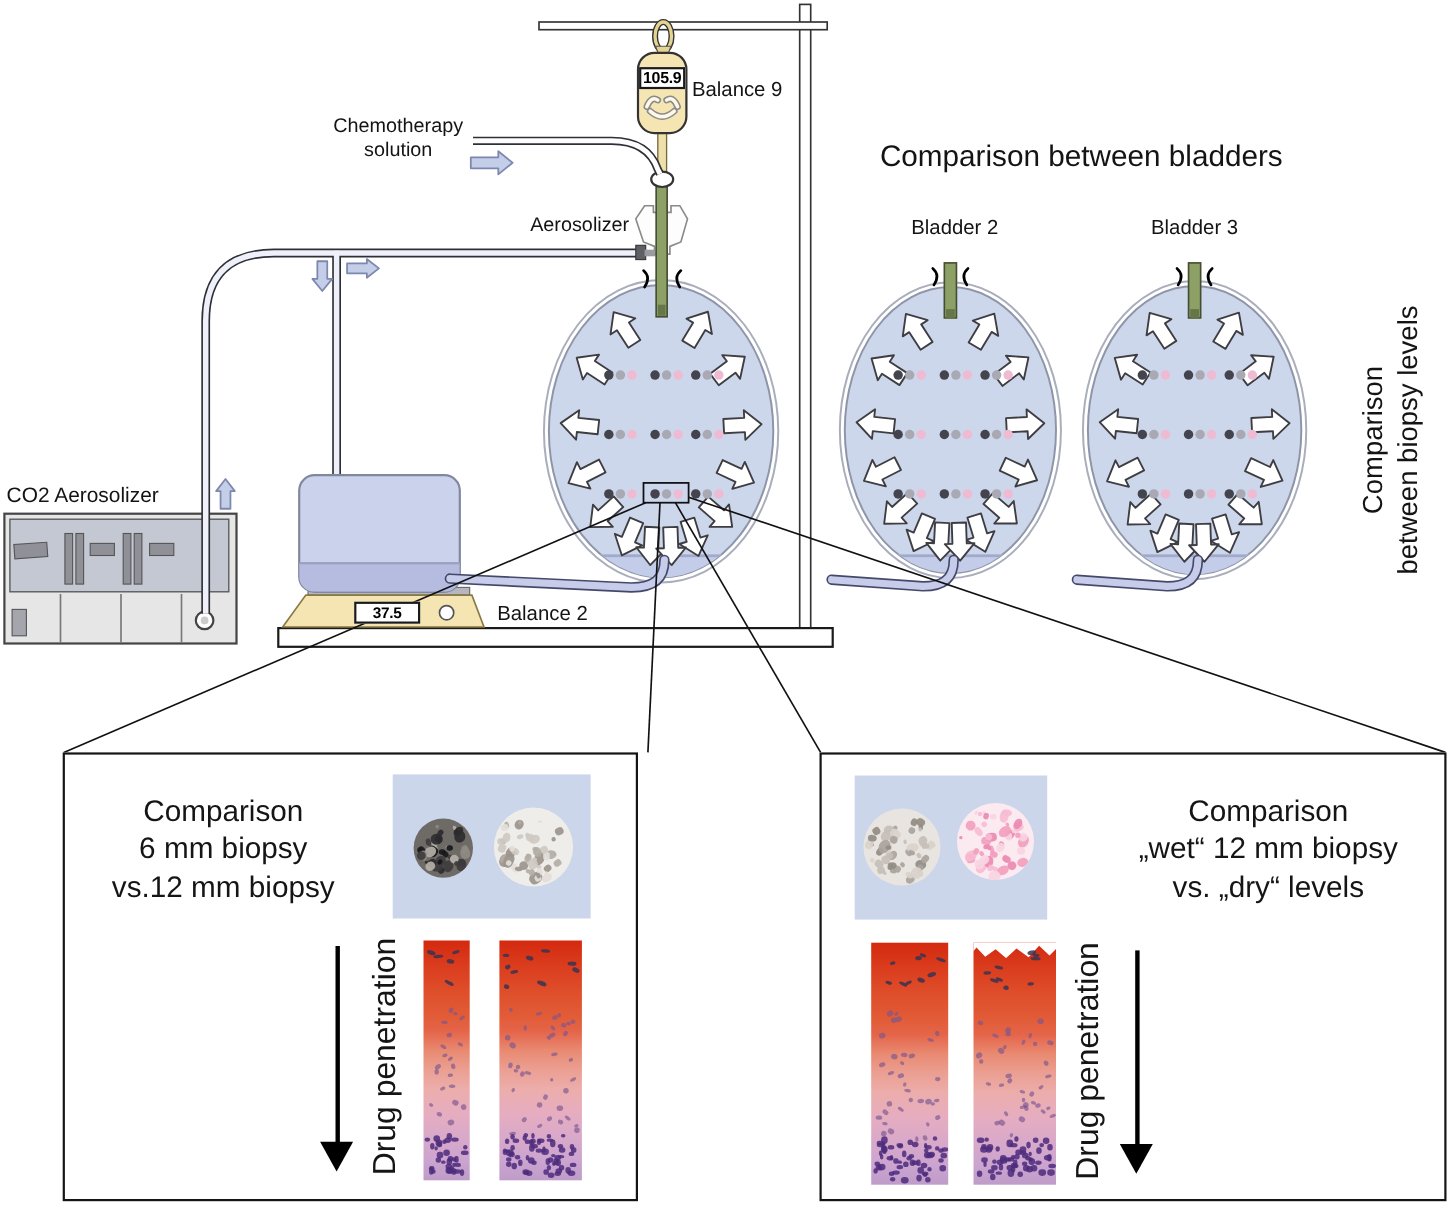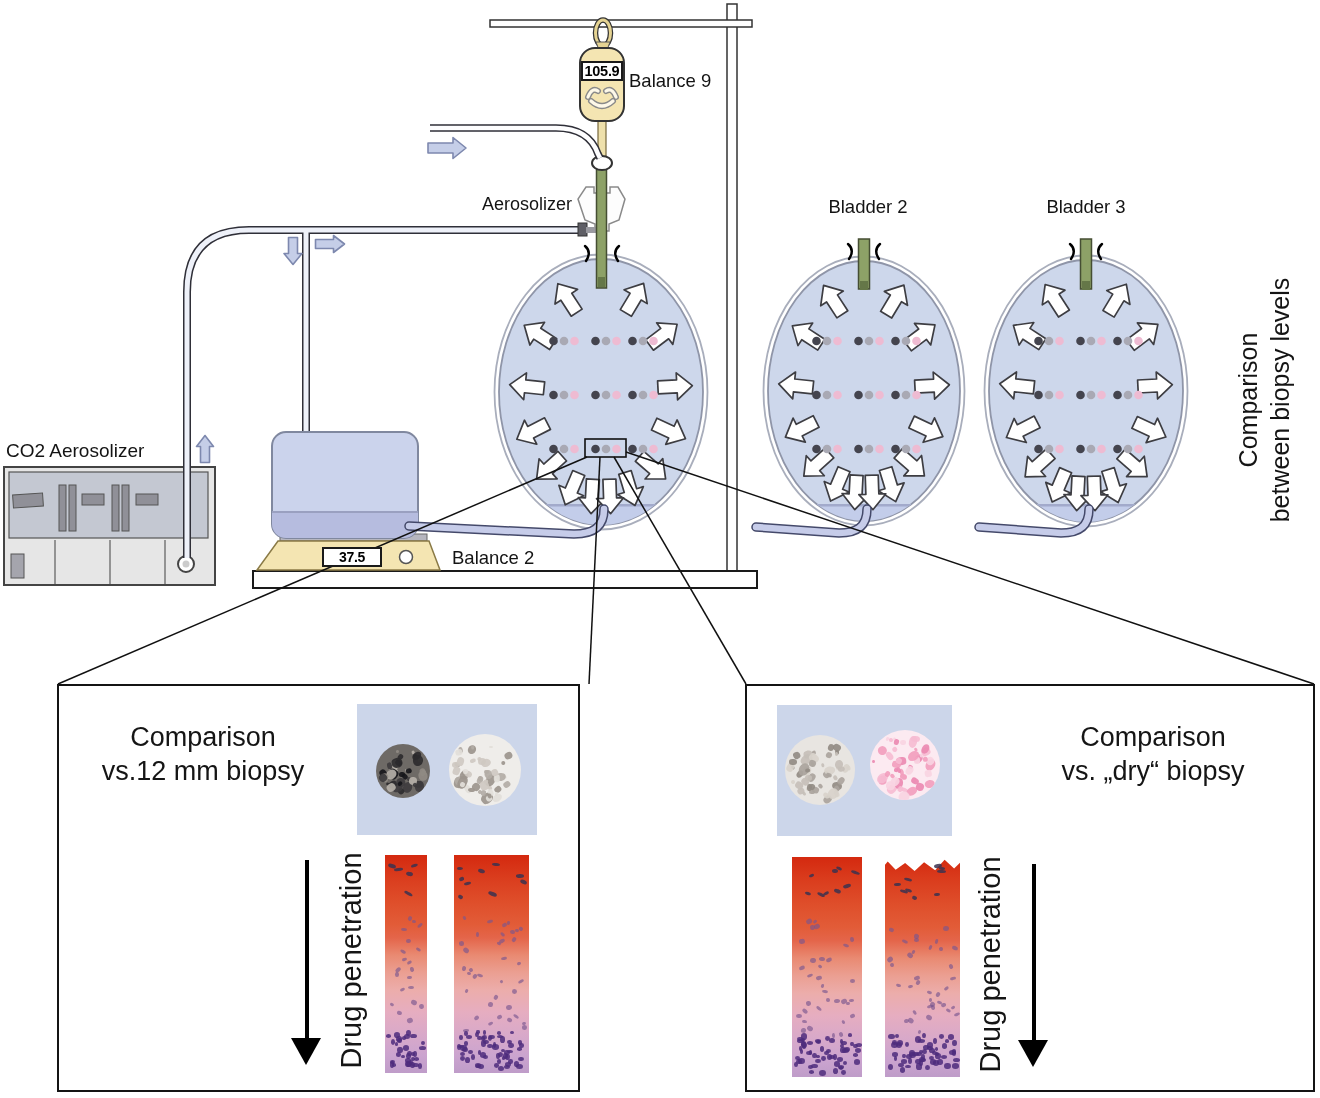--- a/index.html
+++ b/index.html
@@ -271,40 +271,46 @@
       <rect x="585" y="439" width="41" height="18" fill="none" stroke="#111111" stroke-width="1.6"></rect>
       <line x1="587" y1="457" x2="58" y2="684" stroke="#111111" stroke-width="1.5"></line>
       <line x1="600" y1="457" x2="589" y2="684" stroke="#111111" stroke-width="1.5"></line>
       <line x1="614" y1="457" x2="746" y2="684" stroke="#111111" stroke-width="1.5"></line>
       <line x1="626" y1="452" x2="1314" y2="684" stroke="#111111" stroke-width="1.5"></line>
     </svg>
 
   <div class="lbl sm" style="left:629px;top:69px;">Balance 9</div>
   <div class="disp" style="left:581px;top:61px;width:42px;height:20px;font-size:14.5px;">105.9</div>
 
+  <div class="lbl ctr" style="left:283px;top:104px;width:158px;font-size:18px;line-height:1.22;">
+    <div>Chemotherapy</div>
+    <div>solution</div>
+  </div>
 
   <div class="lbl" style="left:450px;top:193px;width:122px;text-align:right;font-size:18px;">Aerosolizer</div>
 
   <div class="lbl" style="left:6px;top:439px;font-size:19px;">CO2 Aerosolizer</div>
 
 
   <div class="disp" style="left:322px;top:547px;width:60px;height:20px;font-size:14px;">37.5</div>
   <div class="lbl sm" style="left:452px;top:546px;">Balance 2</div>
 
+  <div class="lbl ctr" style="left:733px;top:126px;width:500px;font-size:27px;">Comparison between bladders</div>
   <div class="lbl ctr sm" style="left:828px;top:195px;width:80px;">Bladder 2</div>
   <div class="lbl ctr sm" style="left:1046px;top:195px;width:80px;">Bladder 3</div>
 
   <div class="lbl ctr vtext" style="left:1100px;top:367px;width:330px;height:66px;font-size:25px;line-height:1.28;">
     <div>Comparison</div>
     <div>between biopsy levels</div>
   </div>
 
   <div class="panel" style="left:57px;top:684px;width:523px;height:408px;">
     <div class="p-title" style="left:8px;top:34px;width:272px;">
       <div>Comparison</div>
+      <div>6 mm biopsy</div>
       <div>vs.12 mm biopsy</div>
     </div>
     <div class="photo" style="left:298px;top:18px;width:180px;height:131px;">
       <div class="bcirc" style="left: 19px; top: 40px; width: 54px; height: 54px; background: rgb(110, 106, 102);">
           <div class="blobs">
             <div class="blob" style="left: 22.7028px; top: 28.2358px; width: 5.94437px; height: 4.52567px; background: rgb(23, 23, 27); border-radius: 47.2438%; transform: rotate(7.93978deg); opacity: 0.92;"></div>
             <div class="blob" style="left: 38.9149px; top: 37.1721px; width: 7.50459px; height: 6.92547px; background: rgb(44, 43, 46); border-radius: 56.402%; transform: rotate(1.079deg); opacity: 0.92;"></div>
             <div class="blob" style="left: 41.8122px; top: 13.5711px; width: 3.76914px; height: 4.48029px; background: rgb(143, 138, 131); border-radius: 40.3798%; transform: rotate(89.9823deg); opacity: 0.92;"></div>
             <div class="blob" style="left: 30.8608px; top: 32.5206px; width: 3.79178px; height: 4.21719px; background: rgb(62, 60, 62); border-radius: 58.3238%; transform: rotate(42.0551deg); opacity: 0.92;"></div>
             <div class="blob" style="left: 29.2162px; top: 24.9284px; width: 4.05515px; height: 3.15269px; background: rgb(181, 176, 168); border-radius: 50.6586%; transform: rotate(12.5522deg); opacity: 0.92;"></div>
@@ -675,21 +681,22 @@
             <div class="blob" style="left: 21.7734px; top: 16.8706px; width: 5.35395px; height: 5.45982px; background: rgb(246, 188, 210); border-radius: 56.0557%; transform: rotate(52.6421deg); opacity: 0.92;"></div>
             <div class="blob" style="left: 26.0994px; top: 38.211px; width: 5.52816px; height: 3.62664px; background: rgb(235, 138, 178); border-radius: 59.8927%; transform: rotate(60.3372deg); opacity: 0.92;"></div>
             <div class="blob" style="left: 35.5272px; top: 35.5431px; width: 7.2909px; height: 8.97624px; background: rgb(249, 212, 226); border-radius: 58.4379%; transform: rotate(33.0587deg); opacity: 0.92;"></div>
             <div class="blob" style="left: 15.2121px; top: 41.2427px; width: 4.99372px; height: 6.05532px; background: rgb(242, 158, 190); border-radius: 47.7176%; transform: rotate(27.2754deg); opacity: 0.92;"></div>
             <div class="blob" style="left: 38.6666px; top: 6.37968px; width: 8.37107px; height: 11.7097px; background: rgb(246, 188, 210); border-radius: 56.0409%; transform: rotate(12.2115deg); opacity: 0.92;"></div>
           </div>
         </div>
     </div>
     <div class="p-title" style="left:250px;top:34px;width:312px;">
       <div>Comparison</div>
-      <div>vs. „dry“ biopsy</div>
+      <div>„wet“ 12 mm biopsy</div>
+      <div>vs. „dry“ levels</div>
     </div>
     <div class="histo" style="left:45px;top:171px;width:70px;height:220px;">
         <div class="nuc" style="left: 59.3917px; top: 13.8807px; width: 8.79494px; height: 2.75106px; background: rgb(59, 51, 80); opacity: 0.85; transform: rotate(18.7587deg);"></div>
         <div class="nuc" style="left: 50.6532px; top: 26.5718px; width: 8.40819px; height: 3.97342px; background: rgb(59, 51, 80); opacity: 0.85; transform: rotate(-17.151deg);"></div>
         <div class="nuc" style="left: 24.8288px; top: 35.6798px; width: 7.61476px; height: 3.27453px; background: rgb(59, 51, 80); opacity: 0.85; transform: rotate(26.517deg);"></div>
         <div class="nuc" style="left: 39.7536px; top: 11.5024px; width: 5.69656px; height: 3.82809px; background: rgb(59, 51, 80); opacity: 0.85; transform: rotate(-2.58272deg);"></div>
         <div class="nuc" style="left: 13.1673px; top: 34.6428px; width: 6.20288px; height: 2.71806px; background: rgb(59, 51, 80); opacity: 0.85; transform: rotate(18.2758deg);"></div>
         <div class="nuc" style="left: 44.2143px; top: 10.1689px; width: 6.34232px; height: 3.11054px; background: rgb(59, 51, 80); opacity: 0.85; transform: rotate(23.6533deg);"></div>
         <div class="nuc" style="left: 17.0625px; top: 17.3799px; width: 5.36755px; height: 2.69526px; background: rgb(59, 51, 80); opacity: 0.85; transform: rotate(-20.5093deg);"></div>
         <div class="nuc" style="left: 42.3454px; top: 32.2215px; width: 6.53765px; height: 3.72483px; background: rgb(59, 51, 80); opacity: 0.85; transform: rotate(21.8234deg);"></div>

